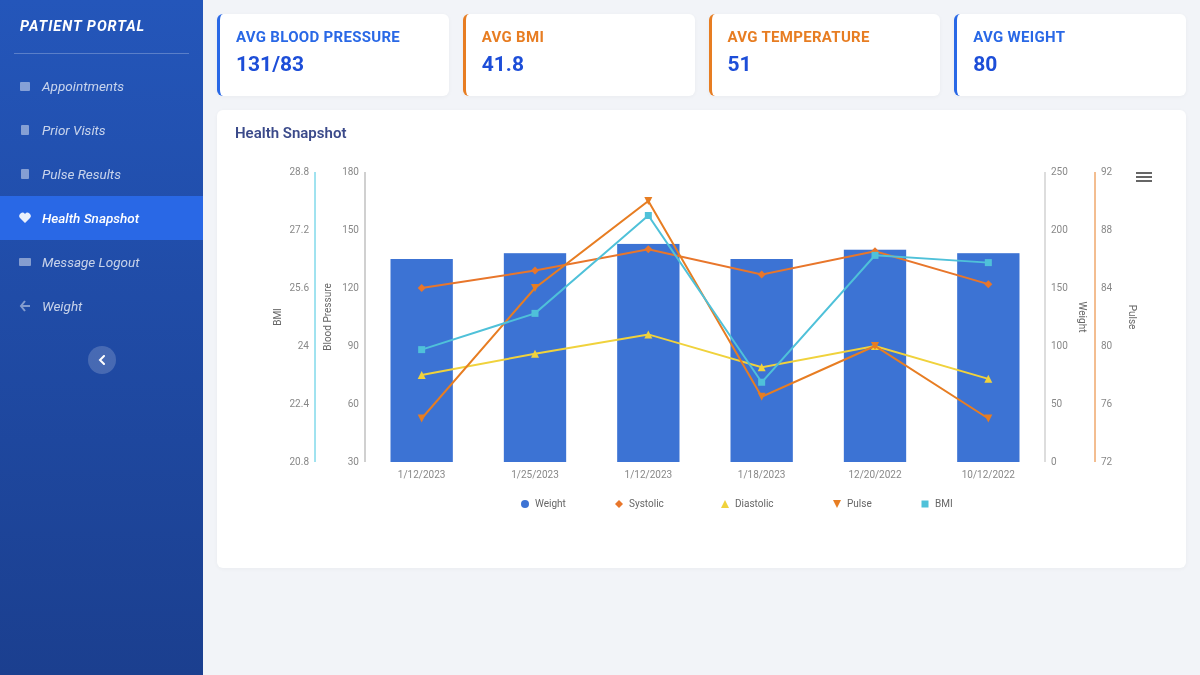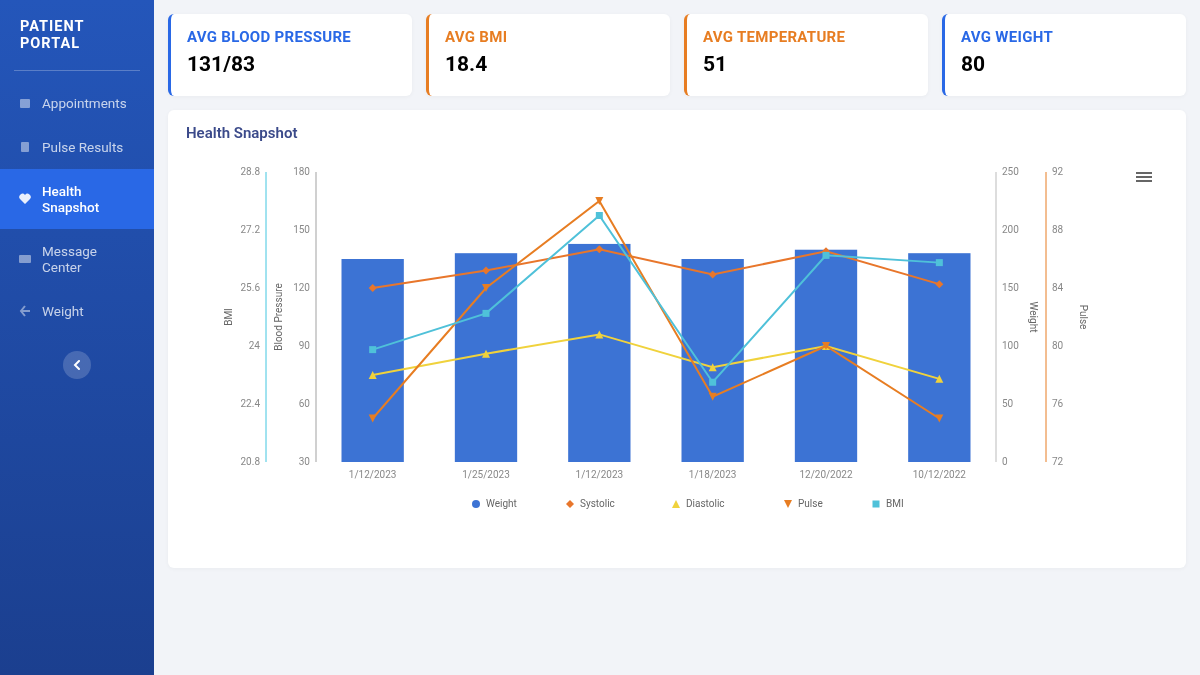--- a/index.html
+++ b/index.html
@@ -6,25 +6,26 @@
 body {
   font-family: -apple-system, BlinkMacSystemFont, "Segoe UI", Roboto, Arial, sans-serif;
   background: #f2f4f8;
   color: #3f4d67;
   width: 1200px;
   height: 675px;
   overflow: hidden;
   display: flex;
 }
 .sidebar {
-  width: 154px;
+  width: 203px;
   background: #1f4db0;
   background: linear-gradient(180deg,#2456ba 0%,#1b3f8f 100%);
   color: #fff;
   flex-shrink: 0;
+  font-style: italic;
 }
 .brand {
   padding: 18px 20px;
   font-weight: 700;
   letter-spacing: 1px;
   font-size: 14.5px;
 }
 .divider {
   border-top: 1px solid rgba(255,255,255,.25);
   margin: 0 14px 10px;
@@ -72,21 +73,21 @@
 .kpi-label {
   font-size: 15px;
   font-weight: 700;
   letter-spacing: .3px;
   color: var(--accent);
   margin-bottom: 6px;
 }
 .kpi-value {
   font-size: 21px;
   font-weight: 700;
-  color: #000000;
+  color: #1d4ed8;
 }
 .panel {
   background: #fff;
   border-radius: 6px;
   box-shadow: 0 1px 4px rgba(0,0,0,.04);
   padding: 14px 18px 20px;
 }
 .panel-title {
   font-size: 15px;
   font-weight: 600;
@@ -121,33 +122,39 @@
       <div class="nav-item">
         <svg class="nav-icon" viewBox="0 0 14 14">
           <rect x="2" y="3" width="10" height="9" rx="1" fill="currentColor"></rect>
         </svg>
         <span>Appointments</span>
       </div>
       <div class="nav-item">
         <svg class="nav-icon" viewBox="0 0 14 14">
           <rect x="3" y="2" width="8" height="10" rx="1" fill="currentColor"></rect>
         </svg>
+        <span>Prior Visits</span>
+      </div>
+      <div class="nav-item">
+        <svg class="nav-icon" viewBox="0 0 14 14">
+          <rect x="3" y="2" width="8" height="10" rx="1" fill="currentColor"></rect>
+        </svg>
         <span>Pulse Results</span>
       </div>
       <div class="nav-item active">
         <svg class="nav-icon" viewBox="0 0 14 14">
           <path d="M7 12 2 7a3 3 0 0 1 5-4 3 3 0 0 1 5 4Z" fill="currentColor"></path>
         </svg>
         <span>Health Snapshot</span>
       </div>
       <div class="nav-item">
         <svg class="nav-icon" viewBox="0 0 14 14">
           <rect x="1" y="3" width="12" height="8" rx="1" fill="currentColor"></rect>
         </svg>
-        <span>Message Center</span>
+        <span>Message Logout</span>
       </div>
       <div class="nav-item">
         <svg class="nav-icon" viewBox="0 0 14 14">
           <path d="M7 2 3 7l4 5M3 7h9" stroke="currentColor" stroke-width="2" fill="none"></path>
         </svg>
         <span>Weight</span>
       </div>
     </nav>
   <div class="collapse-btn">
     <svg width="8" height="10" viewBox="0 0 8 10">
@@ -157,21 +164,21 @@
 </aside>
 
 <main class="main">
   <div class="kpis" id="kpi-row">
       <div class="kpi-card" style="--accent: #2968e6;">
         <div class="kpi-label">AVG BLOOD PRESSURE</div>
         <div class="kpi-value">131/83</div>
       </div>
       <div class="kpi-card" style="--accent: #e77d22;">
         <div class="kpi-label">AVG BMI</div>
-        <div class="kpi-value">18.4</div>
+        <div class="kpi-value">41.8</div>
       </div>
       <div class="kpi-card" style="--accent: #e77d22;">
         <div class="kpi-label">AVG TEMPERATURE</div>
         <div class="kpi-value">51</div>
       </div>
       <div class="kpi-card" style="--accent: #2968e6;">
         <div class="kpi-label">AVG WEIGHT</div>
         <div class="kpi-value">80</div>
       </div>
     </div>

